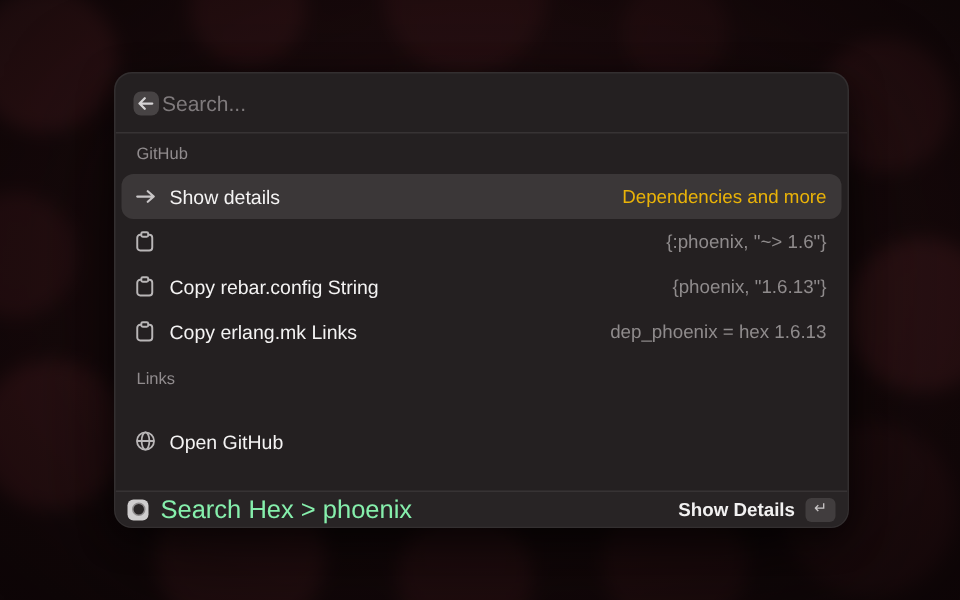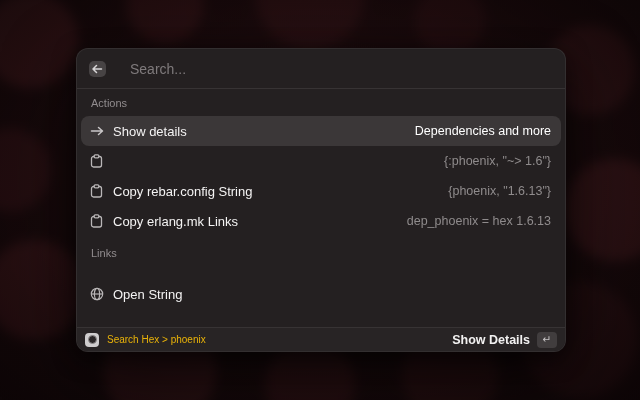--- a/index.html
+++ b/index.html
@@ -42,21 +42,21 @@
     border-radius:12px;
     box-shadow:0 24px 70px rgba(0,0,0,0.65), 0 6px 22px rgba(0,0,0,0.5);
     display:flex; flex-direction:column;
     overflow:hidden;
   }
 
   .searchbar {
     height:39px; flex:0 0 39px;
     display:flex; align-items:center;
     padding:0 12px;
-    gap:24px;
+    gap:2px;
   }
   .back-btn {
     width:17px; height:16px; flex:0 0 17px;
     background:#474344; border-radius:5px;
     display:flex; align-items:center; justify-content:center;
     color:#d6d4d5; font-size:11px; line-height:1;
     cursor:default;
   }
   .search-input {
     flex:1; background:transparent; border:none; outline:none;
@@ -91,41 +91,41 @@
   .row.selected .row-icon { color:#c9c6c7; }
   .row-label {
     font-size:13px; font-weight:500; color:#f4f3f3;
     white-space:nowrap;
   }
   .row-hint {
     margin-left:auto;
     font-size:12.5px; color:#8f8b8c;
     white-space:nowrap;
   }
-  .row.selected .row-hint { color:#ffffff; }
+  .row.selected .row-hint { color:#eab308; }
 
   .footer {
     flex:0 0 24px; height:24px;
     border-top:1px solid #373334;
     background:#282425;
     display:flex; align-items:center;
     padding:0 8px;
     gap:8px;
   }
   .hex-icon {
     width:14px; height:14px; flex:0 0 14px;
     background:#cfcdce; border-radius:4px;
     display:flex; align-items:center; justify-content:center;
   }
   .hex-icon .inner {
     width:9px; height:9px; border-radius:50%;
     background:#2a2627;
     border:1.5px solid #8f8c8d;
   }
-  .footer-breadcrumb { font-size:10px; color:#eab308; }
+  .footer-breadcrumb { font-size:17px; color:#86efac; }
   .footer-right { margin-left:auto; display:flex; align-items:center; gap:7px; }
   .footer-action { font-size:12.5px; font-weight:700; color:#f2f1f1; }
   .keycap {
     min-width:20px; height:16px; padding:0 4px;
     background:#413d3e; border-radius:4px;
     display:flex; align-items:center; justify-content:center;
     font-size:10.5px; color:#c6c3c4; line-height:1;
   }
   svg { display:block; }
 </style>
@@ -145,21 +145,21 @@
         </svg>
       </span>
     </div>
     <input class="search-input" type="text" placeholder="Search..." style="">
   </div>
 
   <div class="divider"></div>
 
   <div class="content">
 
-    <div class="section-label">Actions</div>
+    <div class="section-label">GitHub</div>
 
     <div class="row selected">
       <span class="row-icon">
         <svg width="14" height="10" viewBox="0 0 14 10" fill="none" stroke="currentColor" stroke-width="1.5" stroke-linecap="round" stroke-linejoin="round">
           <path d="M1.5 5 H12 M8.5 1.5 L12.5 5 L8.5 8.5"></path>
         </svg>
       </span>
       <span class="row-label">Show details</span>
       <span class="row-hint">Dependencies and more</span>
     </div>
@@ -199,21 +199,21 @@
     <div class="section-label links">Links</div>
 
     <div class="row">
       <span class="row-icon">
         <svg width="14" height="14" viewBox="0 0 14 14" fill="none" stroke="currentColor" stroke-width="1.2">
           <circle cx="7" cy="7" r="5.7"></circle>
           <ellipse cx="7" cy="7" rx="2.6" ry="5.7"></ellipse>
           <path d="M1.3 7 H12.7"></path>
         </svg>
       </span>
-      <span class="row-label">Open String</span>
+      <span class="row-label">Open GitHub</span>
     </div>
 
   </div>
 
   <div class="footer">
     <span class="hex-icon">
         <span class="inner"></span>
       </span>
     <span class="footer-breadcrumb">Search Hex &gt; phoenix</span>
     <span class="footer-right">

